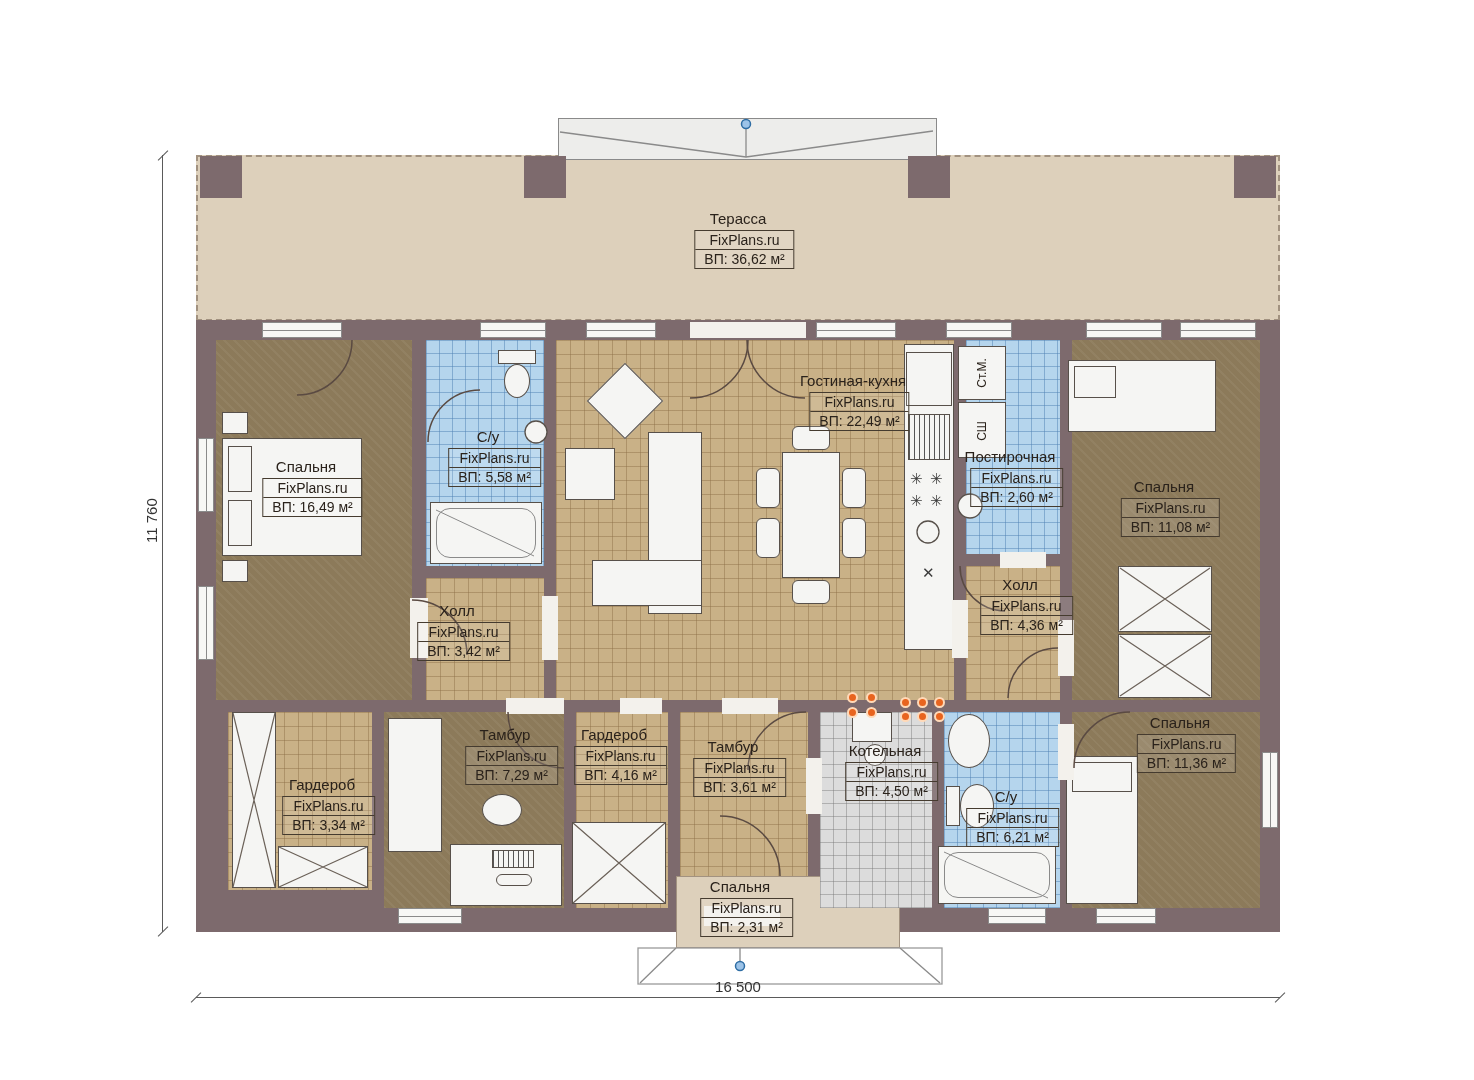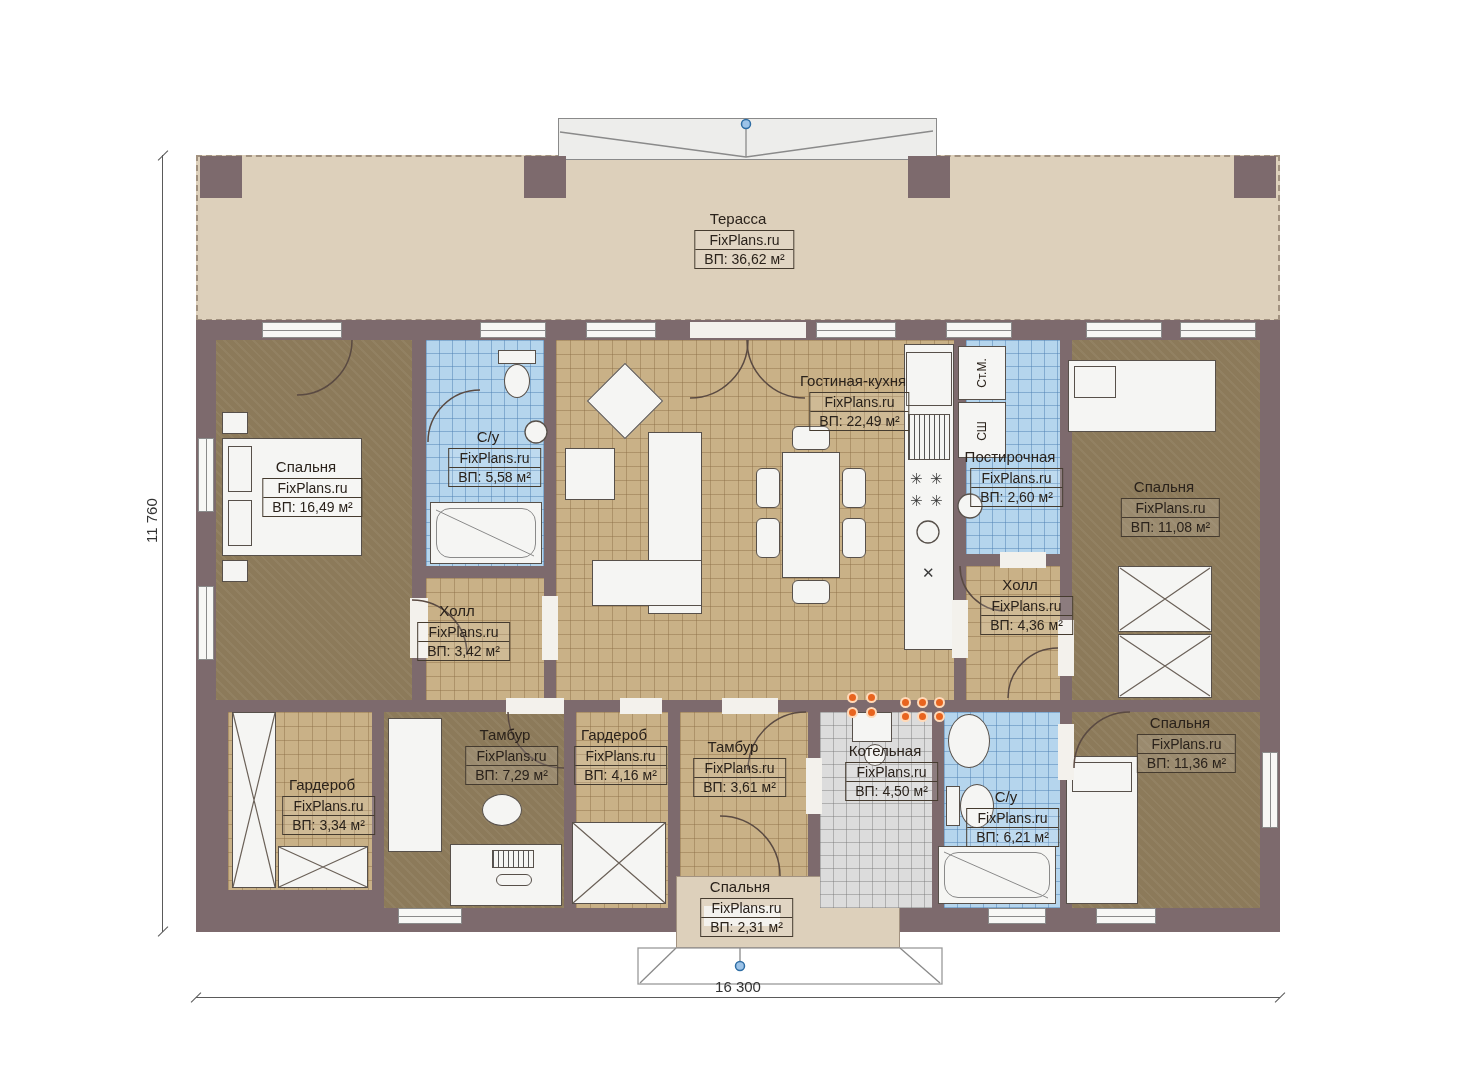--- a/index.html
+++ b/index.html
@@ -234,21 +234,21 @@
   </svg>
 
   <div class="dim-line" style="left:162px;top:155px;width:1px;height:777px;"></div>
   <div class="tick" style="left:156px;top:155px;transform:rotate(-45deg);"></div>
   <div class="tick" style="left:156px;top:931px;transform:rotate(-45deg);"></div>
   <div class="dim-text" style="left:143px;top:543px;transform:rotate(-90deg);transform-origin:left top;">11 760</div>
 
   <div class="dim-line" style="left:196px;top:997px;width:1084px;height:1px;"></div>
   <div class="tick" style="left:189px;top:997px;transform:rotate(-45deg);"></div>
   <div class="tick" style="left:1273px;top:997px;transform:rotate(-45deg);"></div>
-  <div class="dim-text" style="left:738px;top:978px;transform:translateX(-50%);">16 300</div>
+  <div class="dim-text" style="left:738px;top:978px;transform:translateX(-50%);">16 500</div>
 
   <div class="room-label" style="left:738px;top:210px;">
     <div class="room-name">Терасса</div>
     <div class="label-box"><div class="row">FixPlans.ru</div>
       <div class="row">ВП: 36,62 м²</div></div>
   </div>
 
   <div class="room-label" style="left:306px;top:458px;">
     <div class="room-name">Спальня</div>
     <div class="label-box"><div class="row">FixPlans.ru</div>

